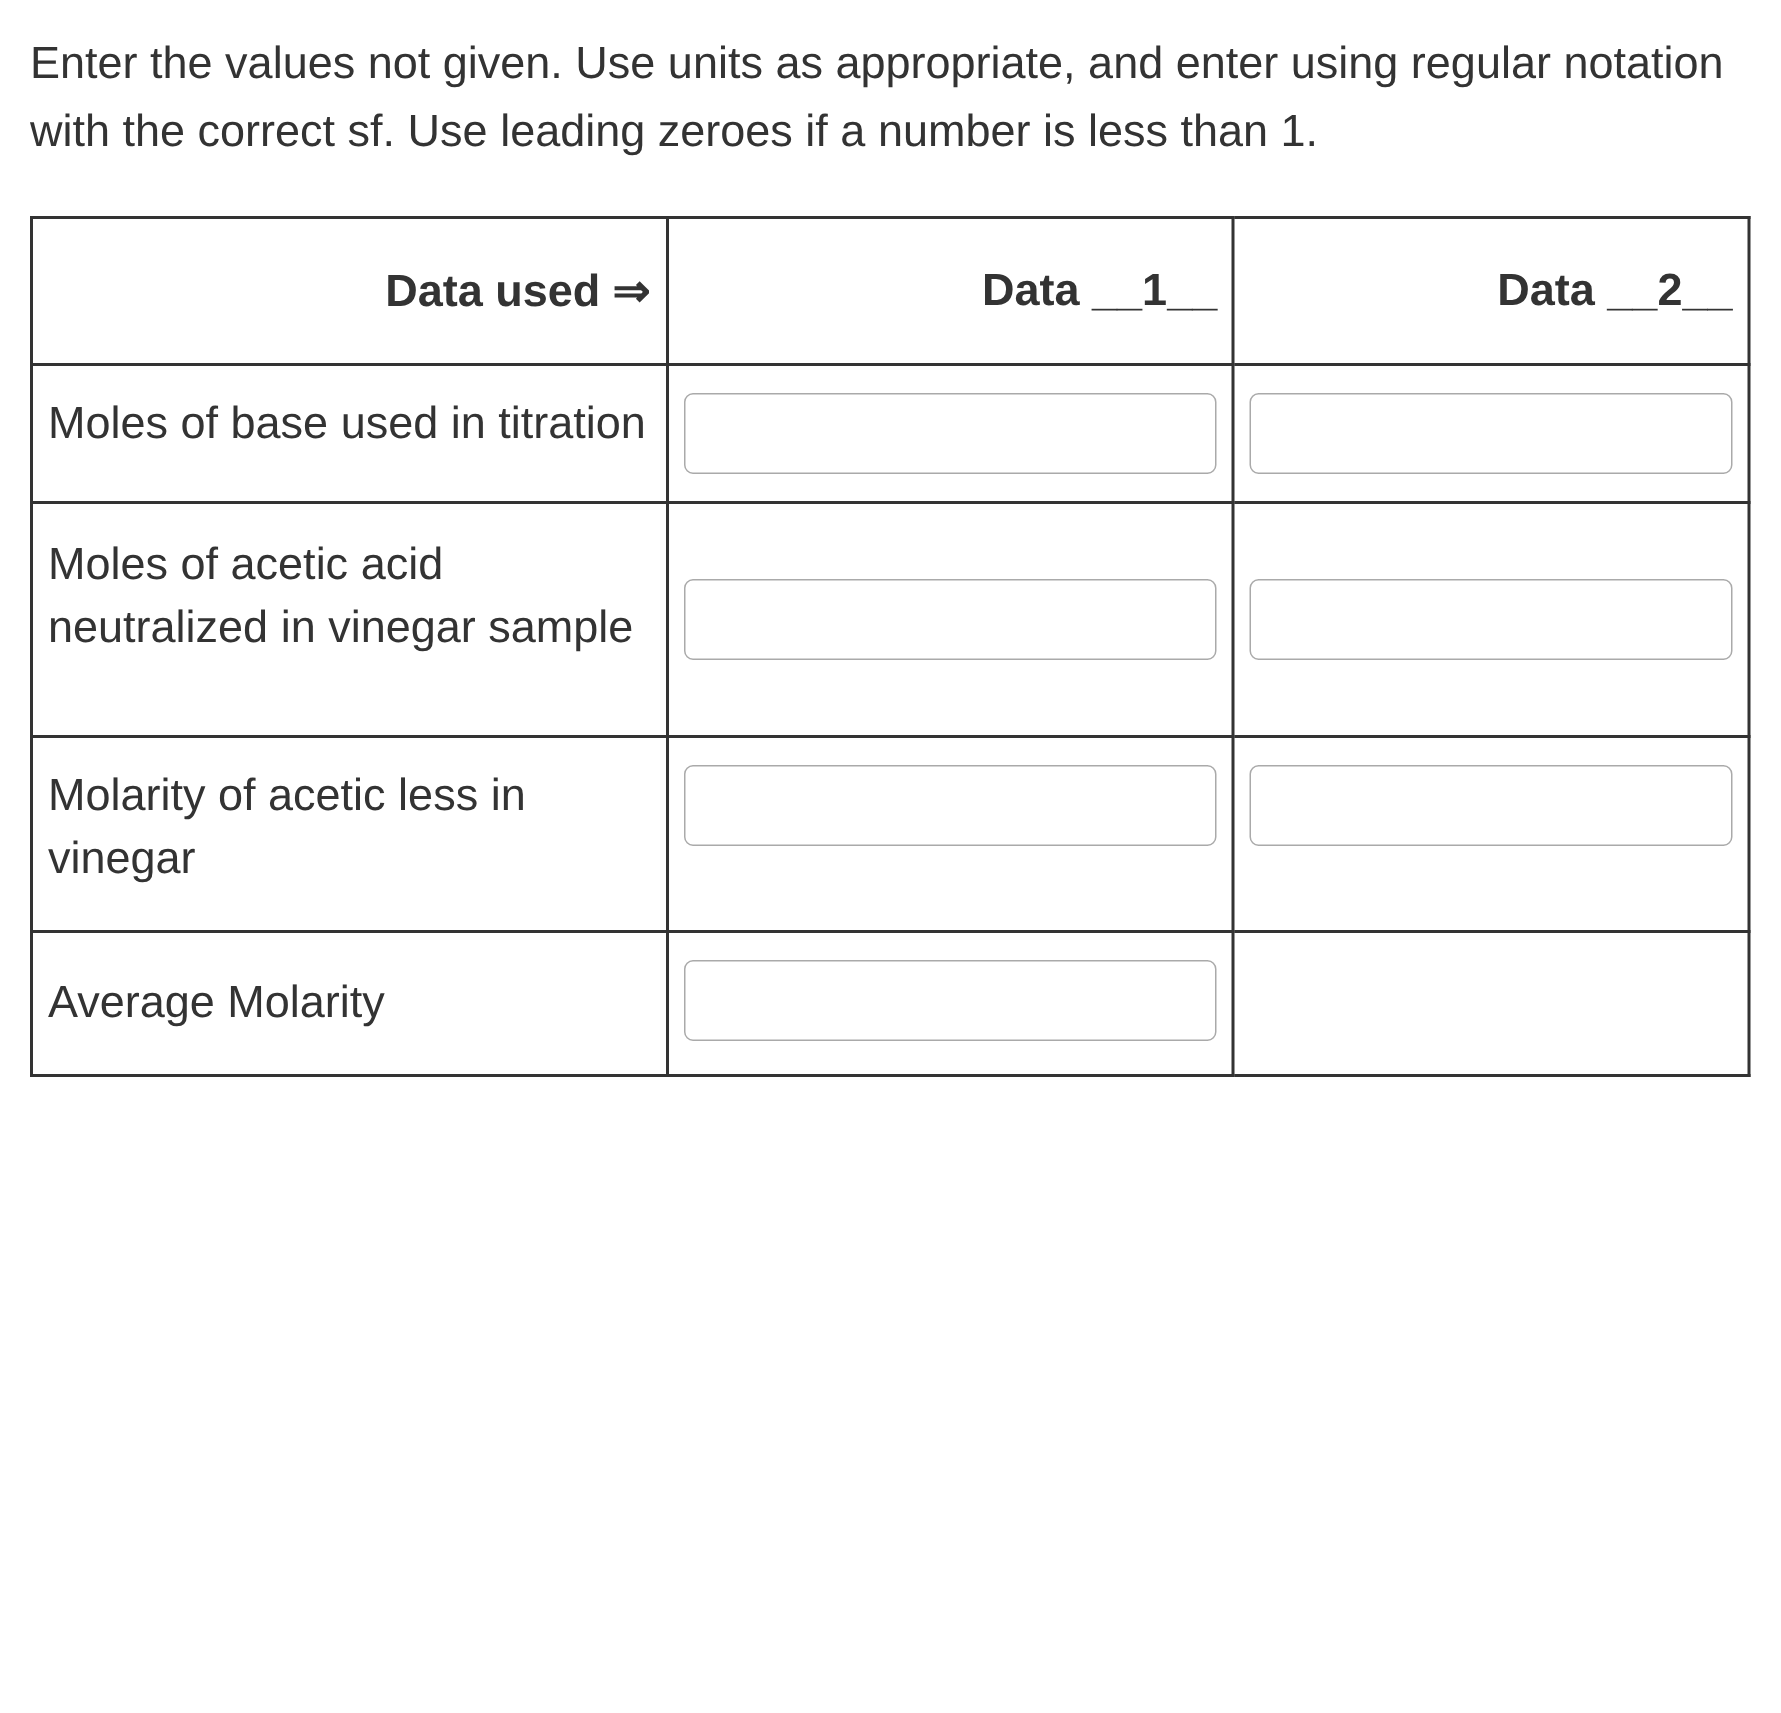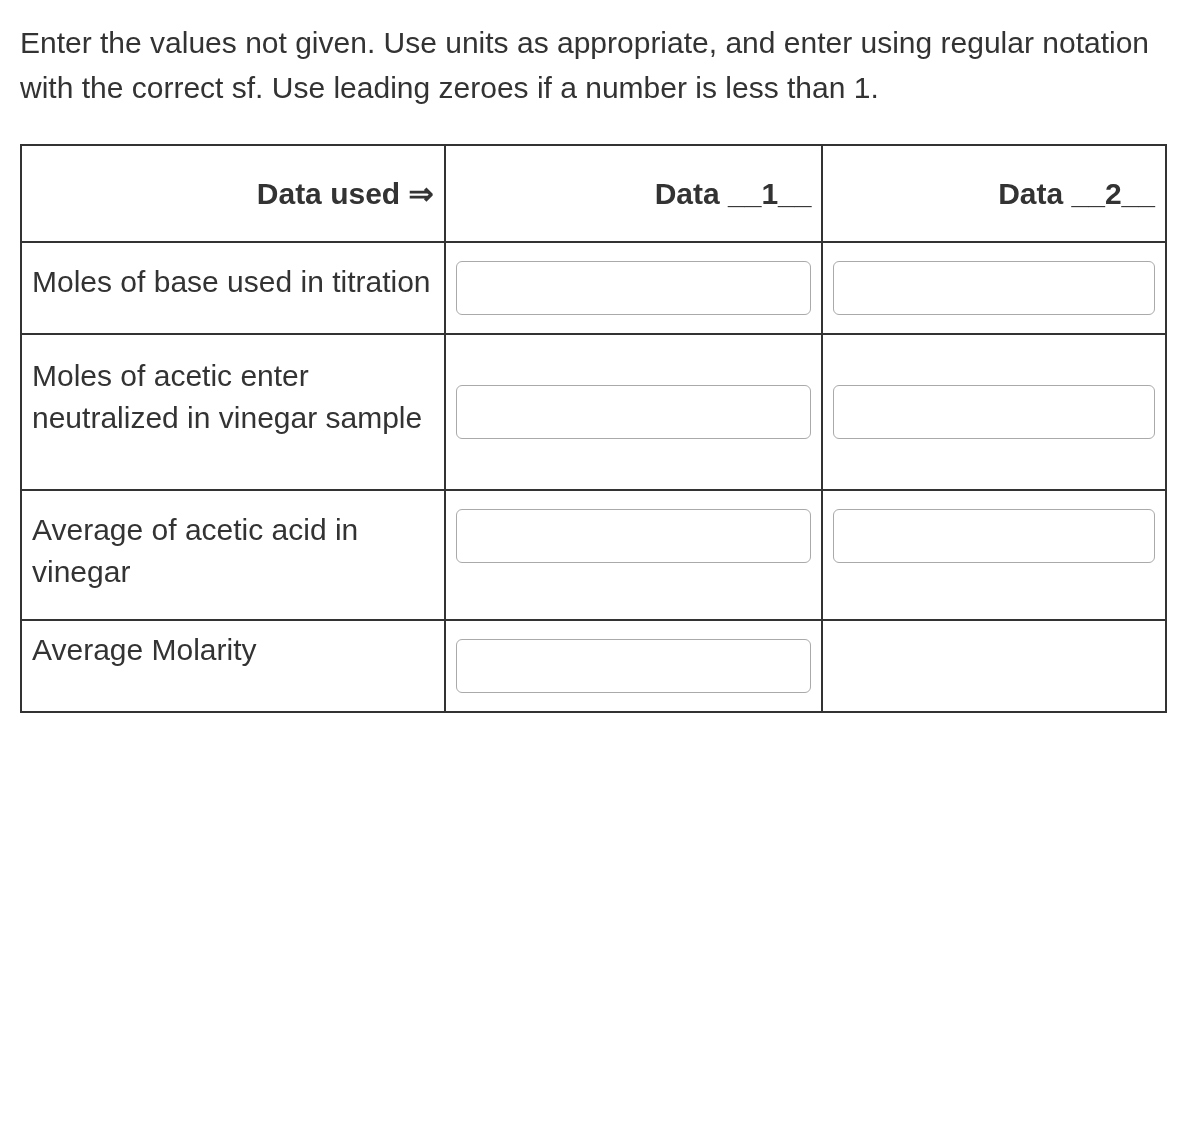--- a/index.html
+++ b/index.html
@@ -70,21 +70,21 @@
       padding-bottom: 26px;
     }
     .tall-row .input-cell {
       vertical-align: top;
     }
     .tall-row2 .row-label {
       padding-top: 20px;
       padding-bottom: 50px;
     }
     .short-row .row-label {
-      padding: 8px 10px;
+      padding: 26px 10px;
     }
   </style>
 </head>
 <body>
 
 <p class="instructions">Enter the values not given. Use units as appropriate, and enter using regular notation with the correct sf.  Use leading zeroes if a number is less than 1.</p>
 
 <table>
   <colgroup>
     <col class="col-label">
@@ -100,30 +100,30 @@
   <tr class="tall-row">
     <td class="row-label">Moles of base used in titration</td>
     <td class="input-cell">
       <input type="text" class="text-input" value="" style="">
     </td>
     <td class="input-cell">
       <input type="text" class="text-input" value="" style="">
     </td>
   </tr>
   <tr class="tall-row2">
-    <td class="row-label">Moles of acetic enter neutralized in vinegar sample</td>
+    <td class="row-label">Moles of acetic acid neutralized in vinegar sample</td>
     <td class="input-cell" style="vertical-align: middle;">
       <input type="text" class="text-input" value="" style="">
     </td>
     <td class="input-cell" style="vertical-align: middle;">
       <input type="text" class="text-input" value="" style="">
     </td>
   </tr>
   <tr class="tall-row">
-    <td class="row-label">Average of acetic acid in vinegar</td>
+    <td class="row-label">Molarity of acetic less in vinegar</td>
     <td class="input-cell">
       <input type="text" class="text-input" value="" style="">
     </td>
     <td class="input-cell">
       <input type="text" class="text-input" value="" style="">
     </td>
   </tr>
   <tr class="short-row">
     <td class="row-label">Average Molarity</td>
     <td class="input-cell">

